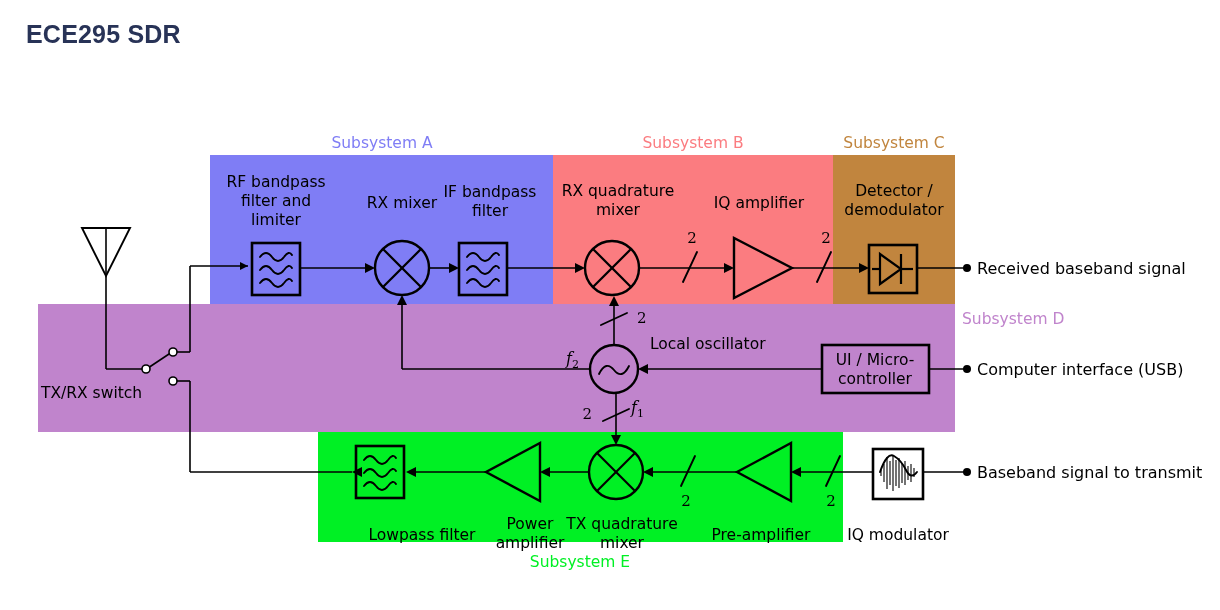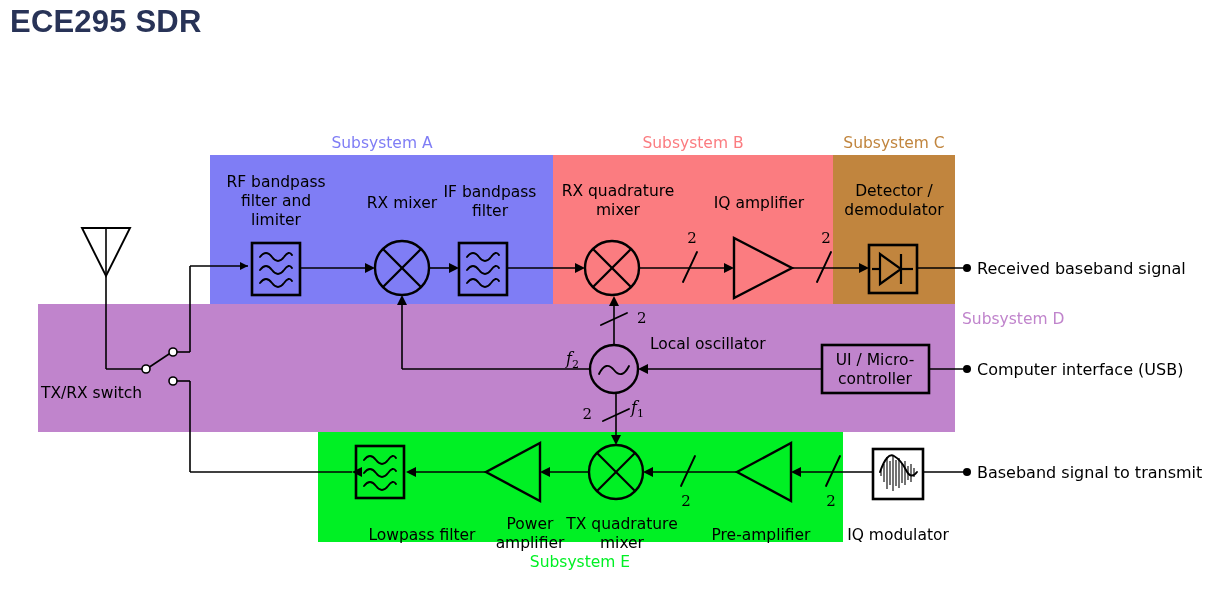--- a/index.html
+++ b/index.html
@@ -14,24 +14,24 @@
     font-family: "DejaVu Sans", sans-serif;
     overflow: hidden;
     position: relative;
   }
   #page-title {
     position: absolute;
     left: 10px;
     top: 4px;
     font-family: "Liberation Sans", sans-serif;
     font-weight: bold;
-    font-size: 31px;
+    font-size: 25px;
     color: #283357;
     letter-spacing: 0.2px;
-    margin: 0;
+    margin: 16px;
   }
   #diagram-wrap {
     position: absolute;
     left: 0;
     top: 0;
     width: 1180px;
     height: 610px;
   }
   svg { display: block; }
   .band { stroke: none; }

